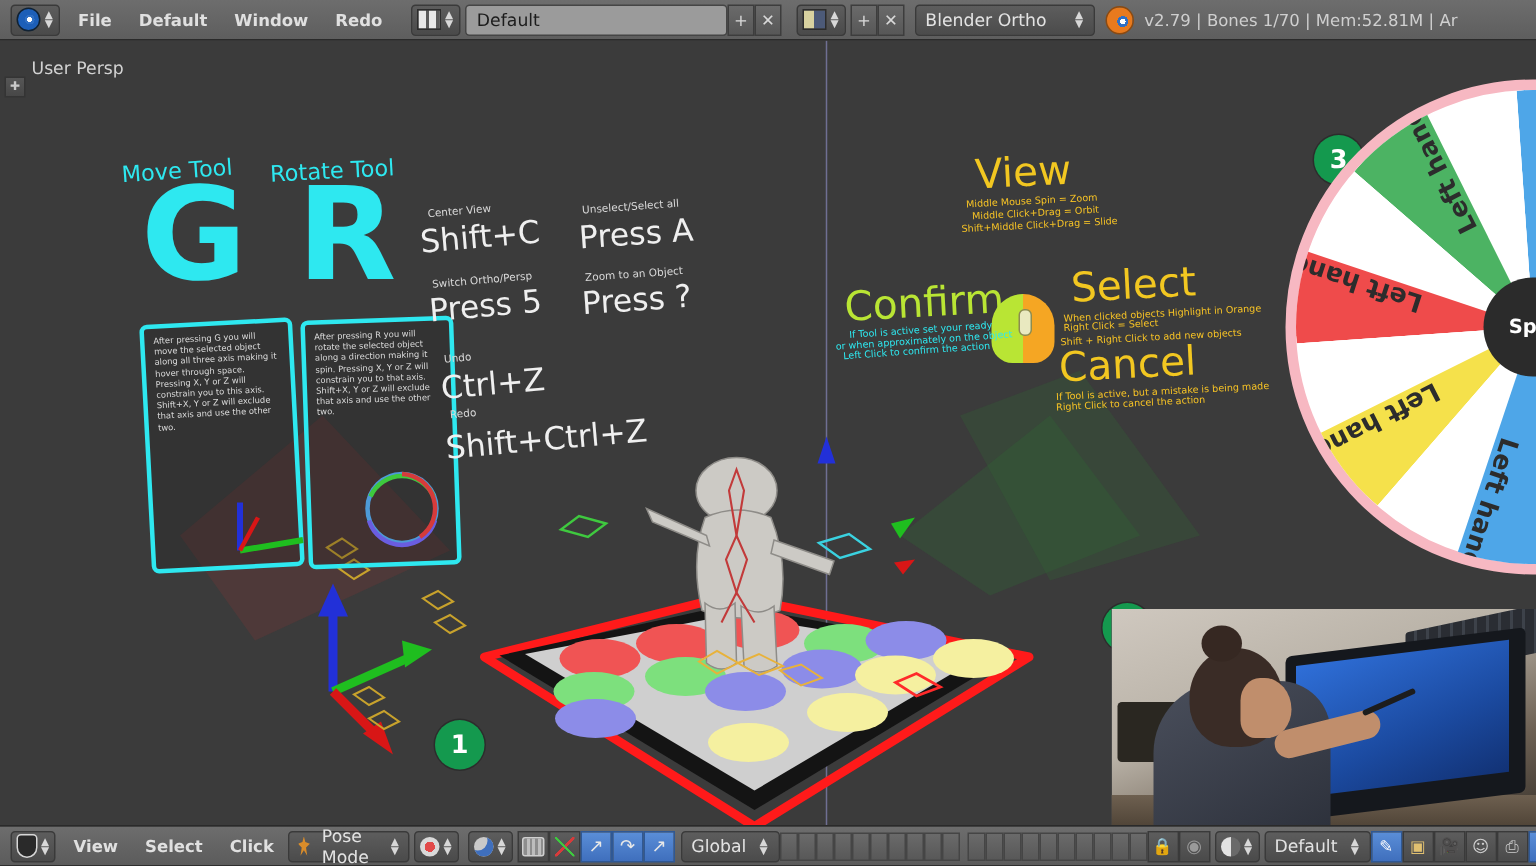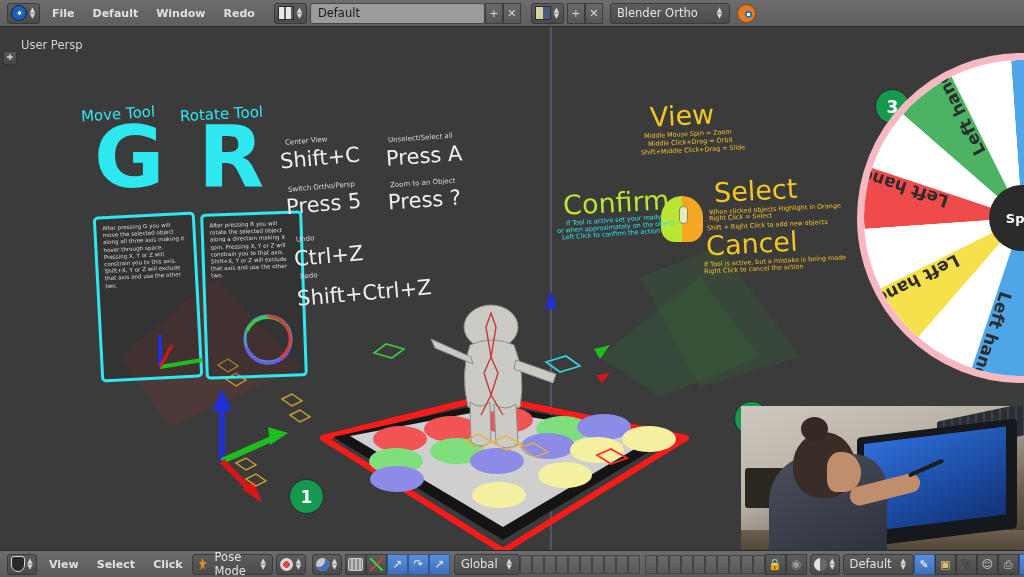--- a/index.html
+++ b/index.html
@@ -162,20 +162,21 @@
     <div class="minibtn">✕</div>
 
     <div class="vsep"></div>
     <div class="dropdown" style="width:120px">
       <span>Blender Ortho</span>
       <span class="spinner" style="margin-left:auto">▲<br>▼</span>
     </div>
 
     <div class="vsep"></div>
     <span class="blendlogo"></span>
+    <span class="statustext">v2.79 | Bones 1/70 | Mem:52.81M | Ar</span>
   </div>
 
   <div class="viewport">
 
     <div class="vp-corner">✚</div>
     <div class="vp-label">User Persp</div>
 
     <svg width="1024" height="523" style="position:absolute;left:0;top:0">
 
       <line x1="551" y1="0" x2="551" y2="523" stroke="#6f6f93" stroke-width="1"></line>

